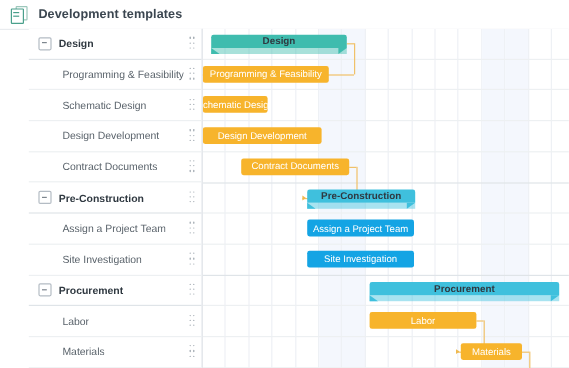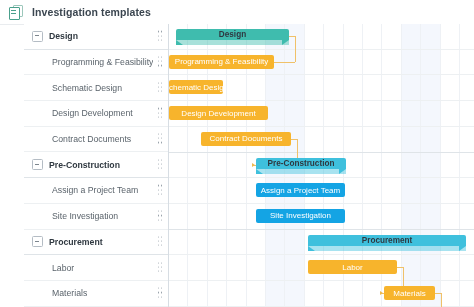--- a/index.html
+++ b/index.html
@@ -118,21 +118,21 @@
 
 <div id="app">
 
   <div id="header">
     <div id="tpl-icon">
       <div class="sq back"></div>
       <div class="sq front"></div>
       <div class="ln l1"></div>
       <div class="ln l2"></div>
     </div>
-    <div id="title">Investigation templates</div>
+    <div id="title">Development templates</div>
   </div>
 
   <div id="grid-wrap">
 
     <div id="tasklist">
         <div class="trow group" style="height: 25.7px;">
           <div class="toggle"></div>
           <div class="tname">Design</div>
           <div class="handle">
             <i style="left: 0px; top: 0px;"></i>

